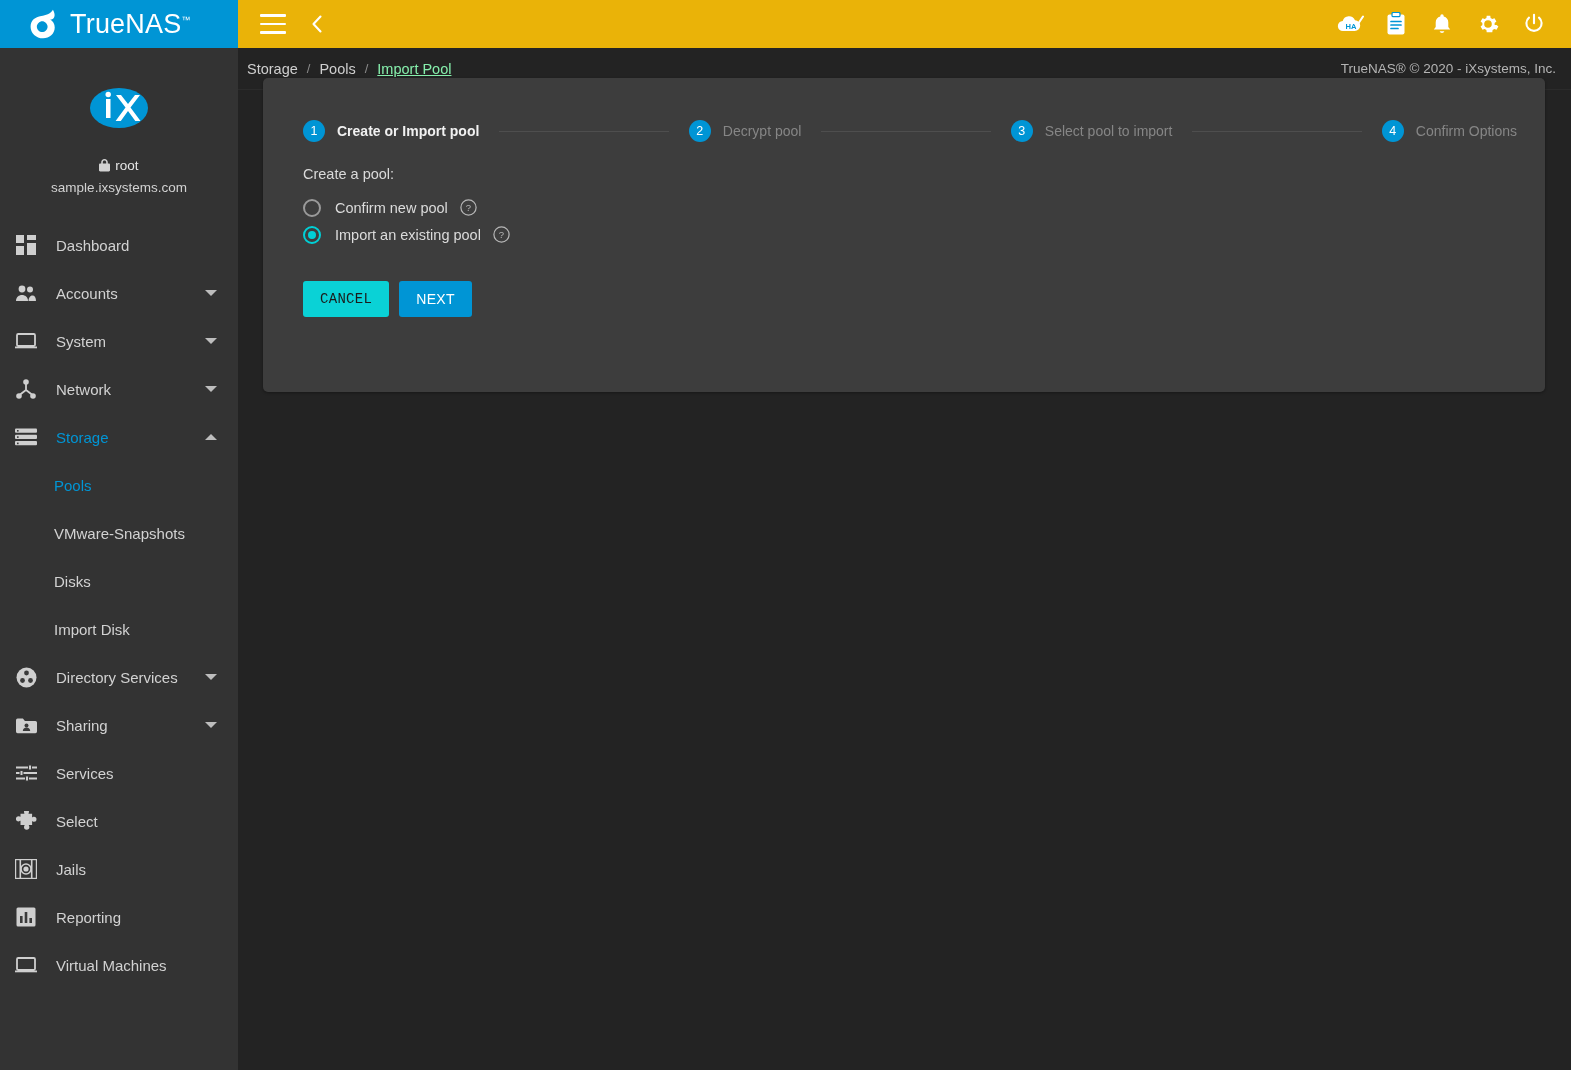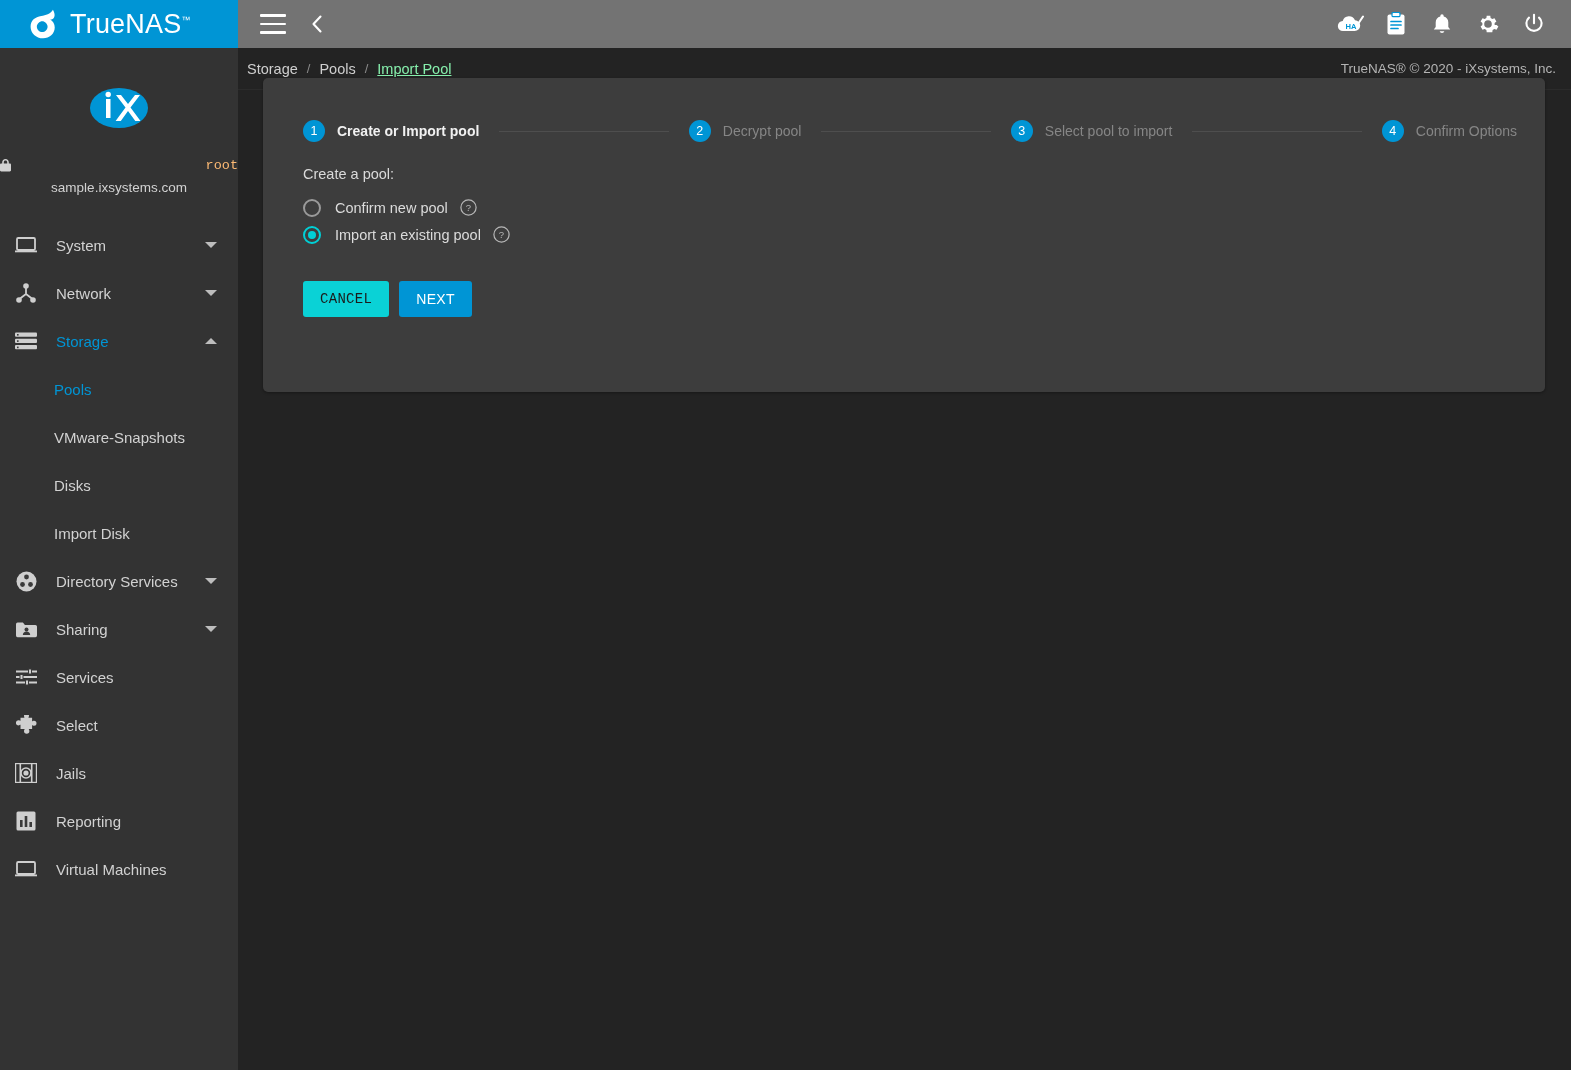--- a/index.html
+++ b/index.html
@@ -27,22 +27,22 @@
   .brand-logo { width: 36px; height: 34px; margin-right: 8px; display:block; }
   .brand-text {
     font-size: 27px; font-weight: 400; letter-spacing: .2px; color:#fff;
     position: relative; line-height: 1;
   }
   .brand-tm { font-size: 9px; vertical-align: super; }
 
   .ix-block { padding-top: 34px; text-align: center; }
   .ix-logo { width: 64px; height: 52px; display:inline-block; }
   .user-line {
-    margin-top: 20px; font-size: 13.5px; color: #fdba74;
-    display: flex; align-items: center; justify-content: space-between; gap: 5px; font-family: Liberation Mono, monospace;
+    margin-top: 20px; font-size: 13.5px; color: #e5e5e5;
+    display: flex; align-items: center; justify-content: center; gap: 5px;
   }
   .host-line { margin-top: 7px; font-size: 13.5px; color: #d2d2d2; text-align:center; }
 
   .nav { margin-top: 26px; }
   .nav-item {
     height: 48px; display: flex; align-items: center;
     padding-left: 12px; color: #d2d2d2; font-size: 15px; cursor: pointer;
     position: relative;
   }
   .nav-item .ic { width: 28px; height: 24px; flex: 0 0 28px; margin-right: 16px; display:flex; align-items:center; justify-content:center; }
@@ -53,21 +53,21 @@
     height: 48px; display: flex; align-items: center;
     padding-left: 54px; color: #d2d2d2; font-size: 15px; cursor: pointer;
   }
   .nav-sub.active { color: #0095d5; }
   .tri-down { width:0;height:0;border-left:6px solid transparent;border-right:6px solid transparent;border-top:6px solid #bdbdbd; }
   .tri-up   { width:0;height:0;border-left:6px solid transparent;border-right:6px solid transparent;border-bottom:6px solid #bdbdbd; }
 
   
   .main { flex: 1 1 auto; height: 1070px; background: #232323; position: relative; }
   .topbar {
-    height: 48px; background: #737373;
+    height: 48px; background: #eab308;
     display: flex; align-items: center; padding: 0 14px 0 22px;
   }
   .topbar .spacer { flex: 1 1 auto; }
   .ham { width: 26px; height: 20px; display:flex;flex-direction:column;justify-content:space-between; cursor:pointer; }
   .ham i { display:block; height:2.6px; background:#fff; border-radius:1px; }
   .backchev { margin-left: 24px; cursor:pointer; display:flex;align-items:center; }
   .tb-icon { width: 46px; height: 48px; display:flex;align-items:center;justify-content:center; cursor:pointer; }
 
   .crumbbar {
     height: 42px; display: flex; align-items: center;
@@ -150,21 +150,46 @@
         <svg width="11" height="13" viewBox="0 0 11 13">
           <path fill="#d2d2d2" d="M5.5 0C3.6 0 2.2 1.4 2.2 3.2v1.3H1.2C.5 4.5 0 5 0 5.7v5.6C0 12 .5 12.5 1.2 12.5h8.6c.7 0 1.2-.5 1.2-1.2V5.7c0-.7-.5-1.2-1.2-1.2H8.8V3.2C8.8 1.4 7.4 0 5.5 0zm0 1.6c1 0 1.7.7 1.7 1.6v1.3H3.8V3.2c0-.9.7-1.6 1.7-1.6z"></path>
         </svg>
         <span>root</span>
       </div>
       <div class="host-line">sample.ixsystems.com</div>
     </div>
 
     <nav class="nav">
 
-
+      <div class="nav-item">
+        <span class="ic">
+          <svg width="20" height="20" viewBox="0 0 20 20">
+              <rect x="0" y="0" width="8" height="8" fill="#cfcfcf"></rect>
+              <rect x="11" y="0" width="9" height="5" fill="#cfcfcf"></rect>
+              <rect x="0" y="11" width="8" height="9" fill="#cfcfcf"></rect>
+              <rect x="11" y="8" width="9" height="12" fill="#cfcfcf"></rect>
+            </svg>
+        </span>
+        <span class="lbl">Dashboard</span>
+      </div>
+
+      <div class="nav-item">
+        <span class="ic">
+          <svg width="22" height="18" viewBox="0 0 22 18">
+              <circle cx="7" cy="5" r="3.4" fill="#cfcfcf"></circle>
+              <circle cx="15" cy="5.4" r="3" fill="#cfcfcf"></circle>
+              <path d="M1 17c0-4 3-6 6-6s6 2 6 6z" fill="#cfcfcf"></path>
+              <path d="M13.5 17c0-3 1.5-5.6 4-5.6 2.2 0 3.5 2 3.5 5.6z" fill="#cfcfcf"></path>
+            </svg>
+        </span>
+        <span class="lbl">Accounts</span>
+        <span class="arrow">
+            <i class="tri-down"></i>
+          </span>
+      </div>
 
       <div class="nav-item">
         <span class="ic">
           <svg width="22" height="16" viewBox="0 0 22 16">
               <rect x="2" y="1" width="18" height="12" rx="1.2" fill="none" stroke="#cfcfcf" stroke-width="1.8"></rect>
               <rect x="0" y="13.5" width="22" height="1.8" fill="#cfcfcf"></rect>
             </svg>
         </span>
         <span class="lbl">System</span>
         <span class="arrow">

